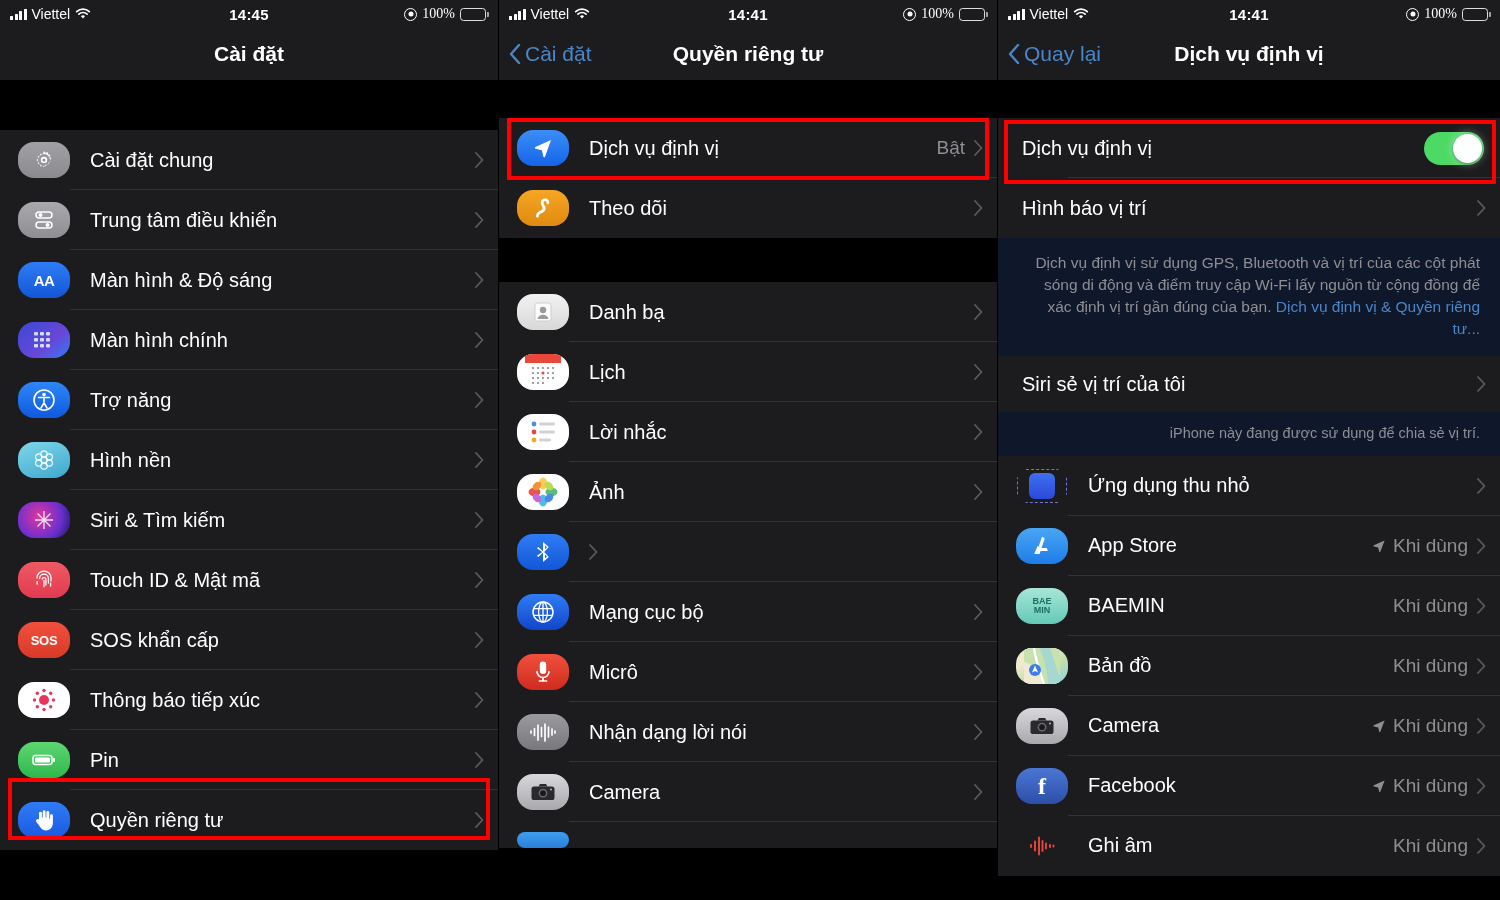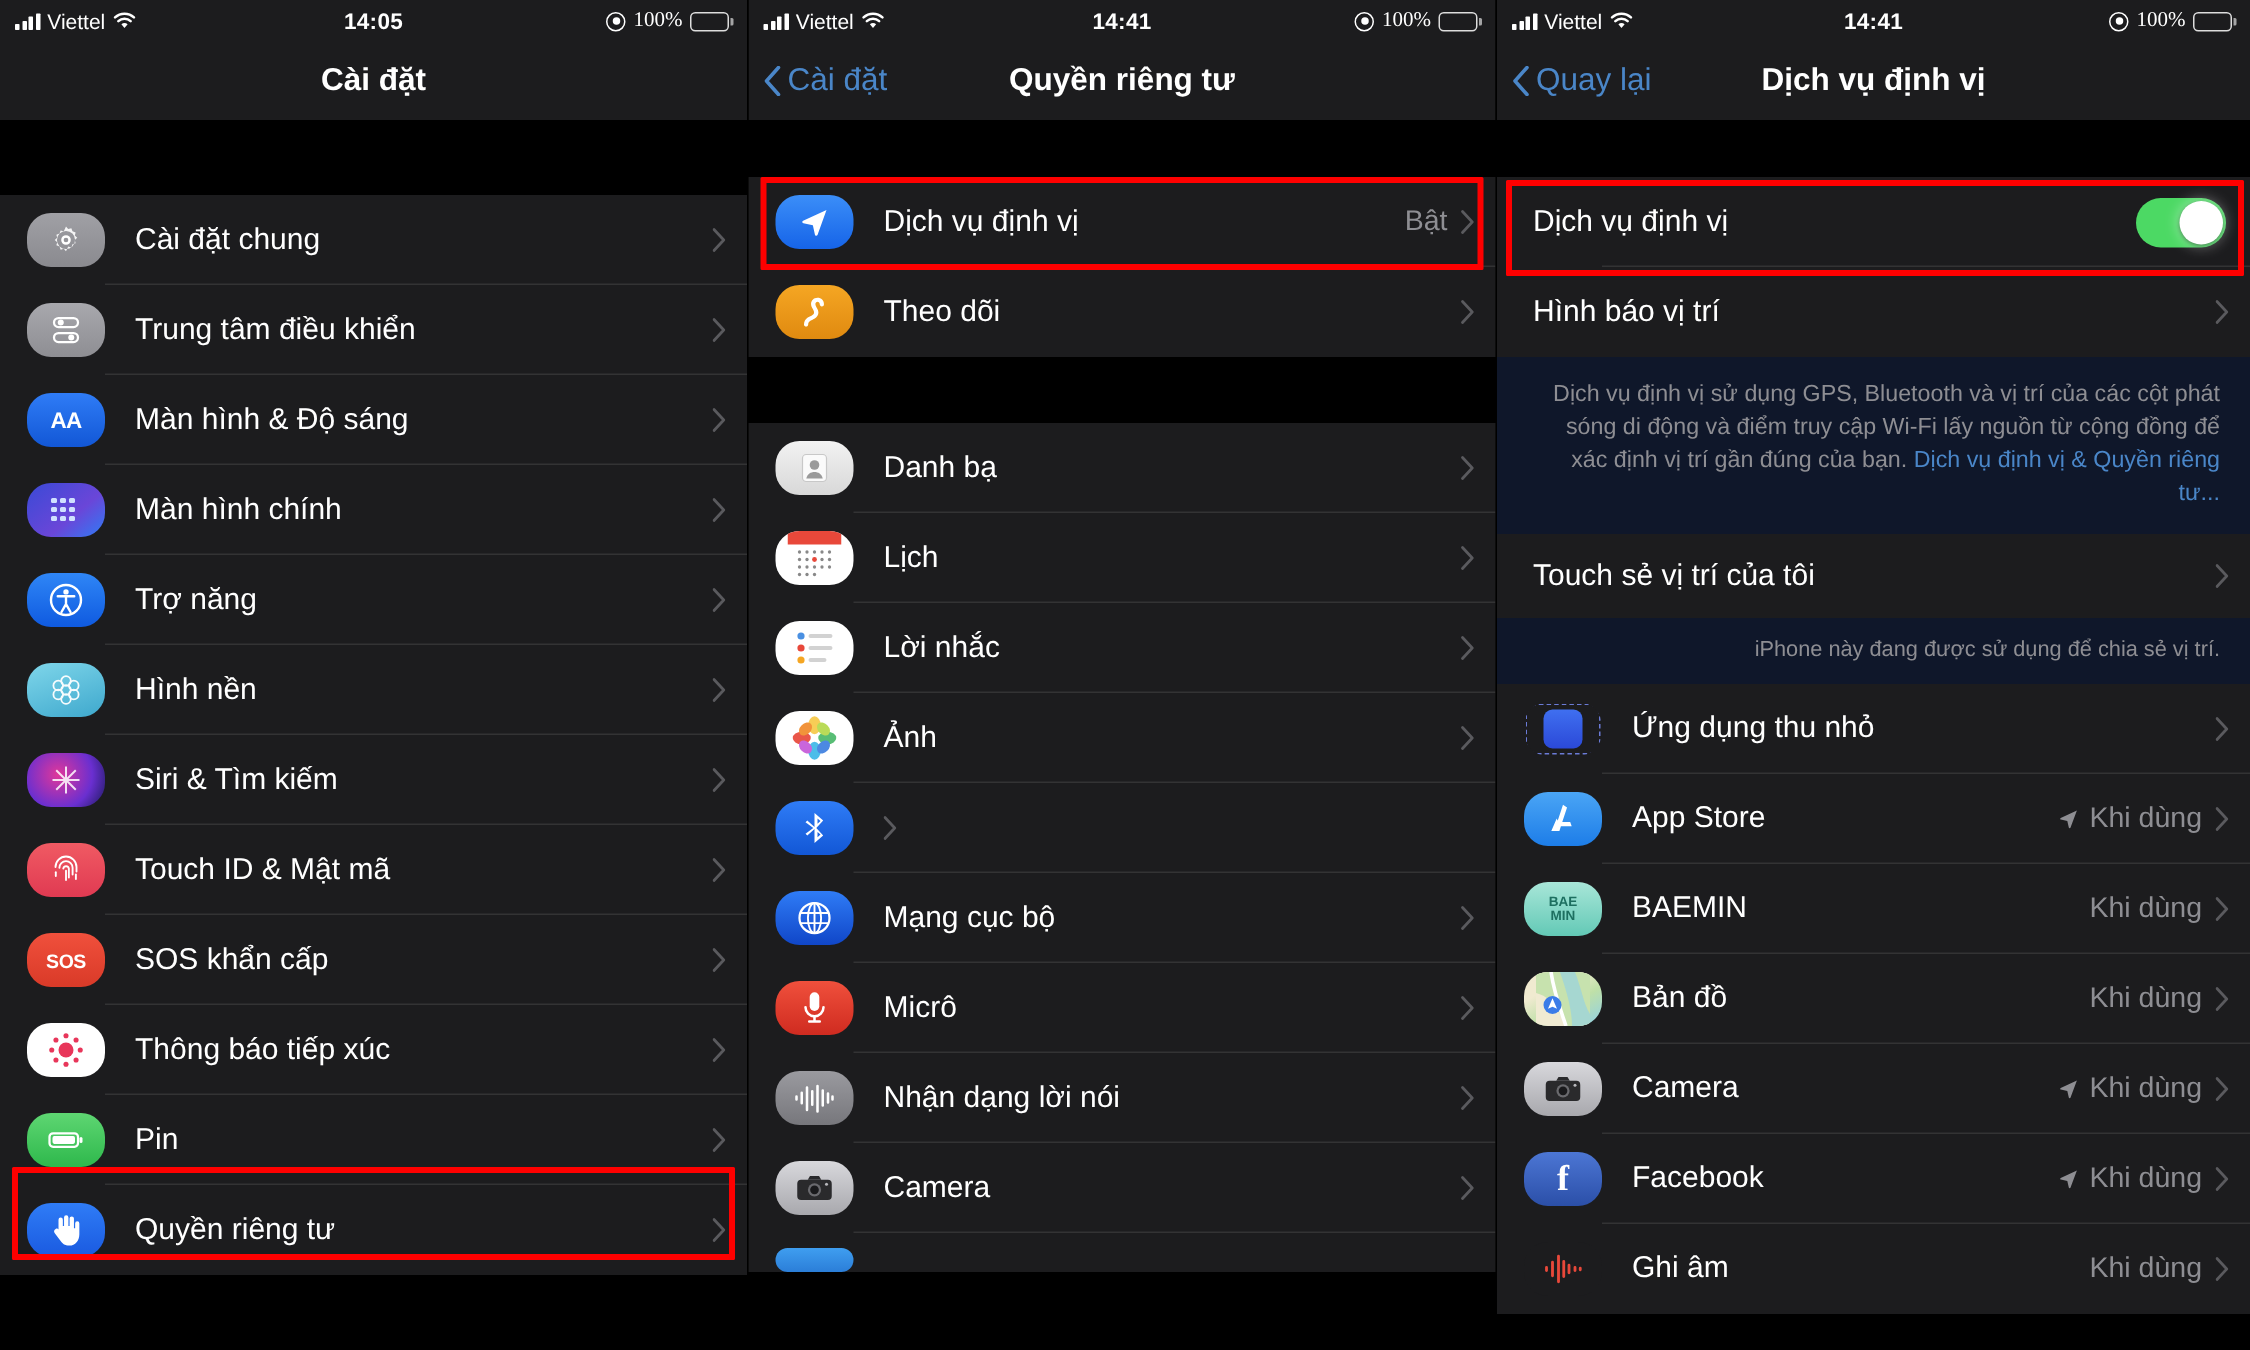--- a/index.html
+++ b/index.html
@@ -170,21 +170,21 @@
           </span>
         <span class="carrier">Viettel</span>
         <span class="wifi">
           <svg width="16" height="12" viewBox="0 0 16 12">
               <path d="M8 10.6 5.9 8.2a3.2 3.2 0 0 1 4.2 0z" fill="#fff"></path>
               <path d="M3.9 6.1a6 6 0 0 1 8.2 0" stroke="#fff" stroke-width="1.7" fill="none" stroke-linecap="round"></path>
               <path d="M1.7 3.6a9.2 9.2 0 0 1 12.6 0" stroke="#fff" stroke-width="1.7" fill="none" stroke-linecap="round"></path>
             </svg>
         </span>
       </div>
-      <div class="sb-center">14:05</div>
+      <div class="sb-center">14:45</div>
       <div class="sb-right">
         <span class="loc-ind"></span>
         <span class="batt-pct">100%</span>
         <span class="batt"><span class="fill"></span></span>
       </div>
     </div>
 
     <div class="navbar">
       <div class="nav-title">Cài đặt</div>
     </div>
@@ -659,21 +659,21 @@
           </svg>
       </div>
     </div>
 
     <div class="footnote">
       <span>Dịch vụ định vị sử dụng GPS, Bluetooth và vị trí của các cột phát sóng di động và điểm truy cập Wi-Fi lấy nguồn từ cộng đồng để xác định vị trí gần đúng của bạn. </span><span class="lnk">Dịch vụ định vị &amp; Quyền riêng tư...</span>
     </div>
 
     <div class="list">
       <div class="row nosep" style="padding-left:24px;height:56px">
-        <span class="row-label">Touch sẻ vị trí của tôi</span>
+        <span class="row-label">Siri sẻ vị trí của tôi</span>
         <svg class="chev" viewBox="0 0 9 16">
             <path d="M1 1l6.5 7L1 15" stroke="#8e8e93" stroke-width="1.8" fill="none" stroke-linecap="round" stroke-linejoin="round"></path>
           </svg>
       </div>
     </div>
 
     <div class="footnote small">iPhone này đang được sử dụng để chia sẻ vị trí.</div>
 
     <div class="list">
       <div class="row sep">

